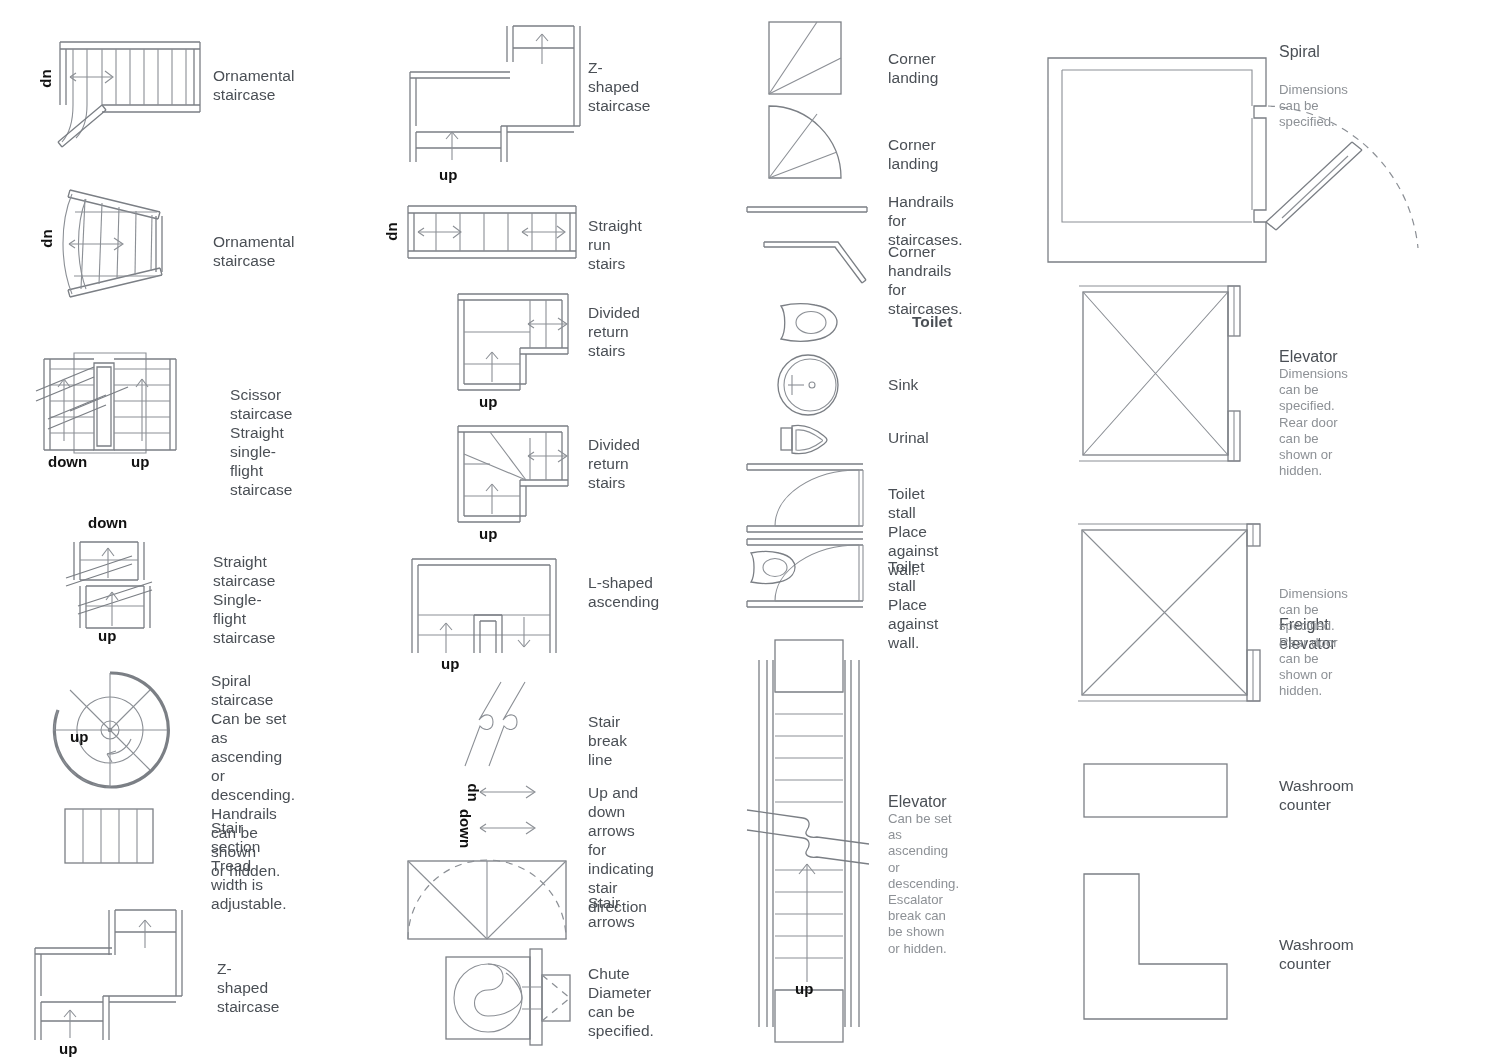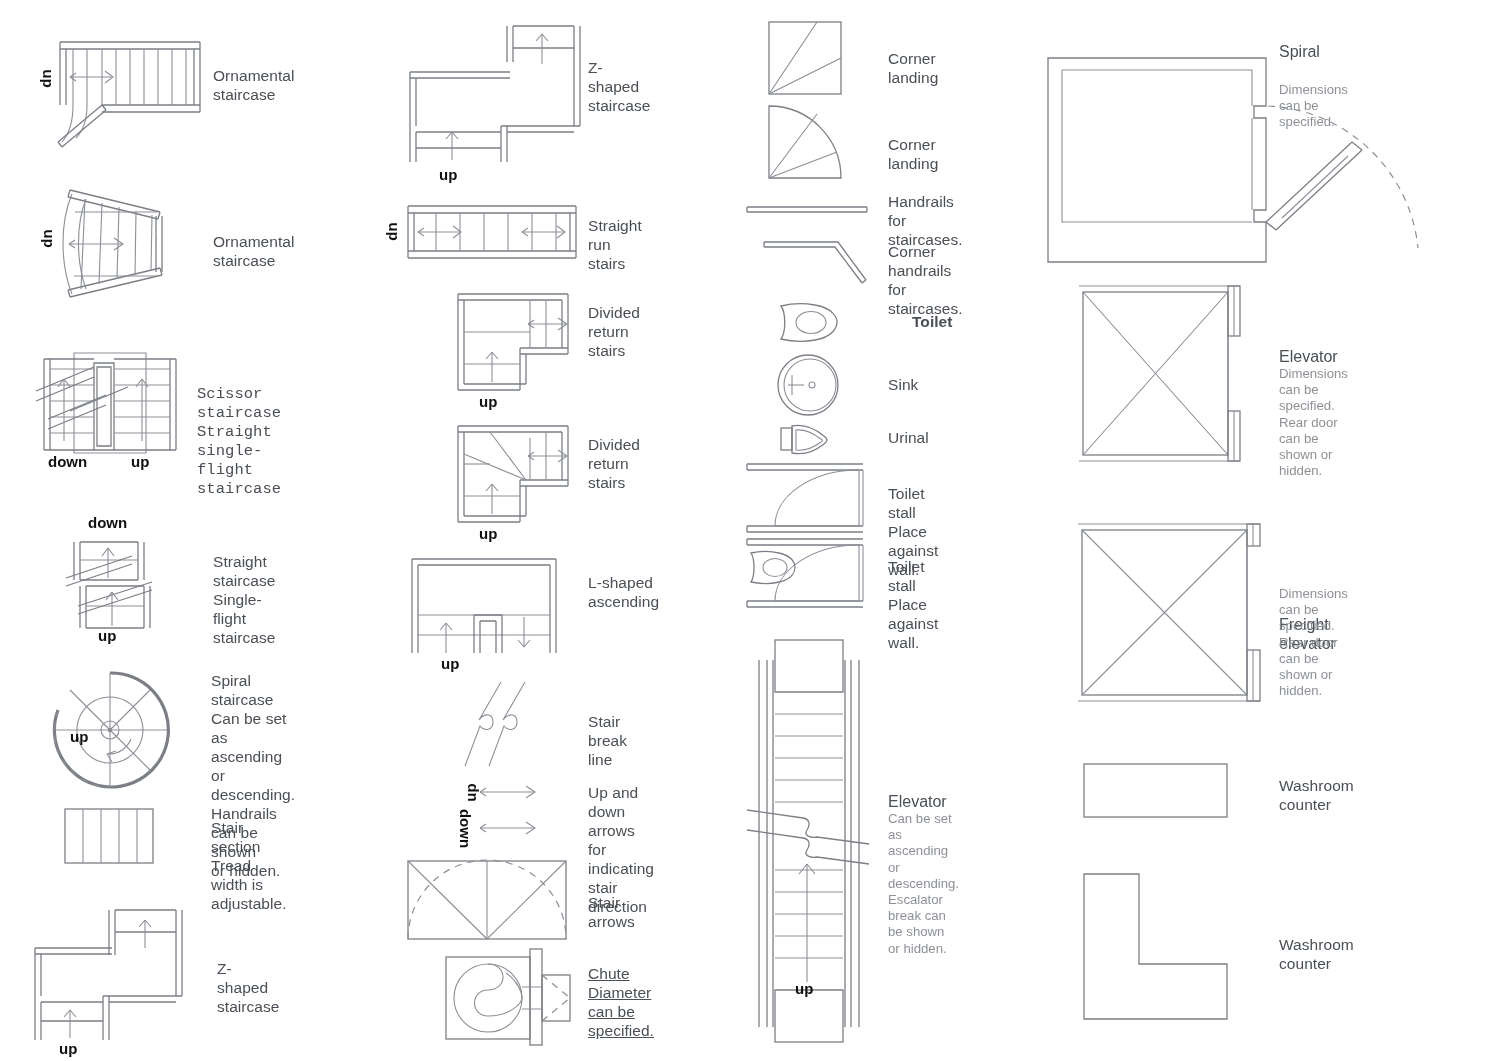--- a/index.html
+++ b/index.html
@@ -163,21 +163,21 @@
         <path class="ln" d="M36 66 L94 42"></path>
 
         <path class="ln-thin" d="M30 96 V34"></path>
         <path class="ln-thin" d="M30 34 l-6 8 M30 34 l6 8"></path>
         <path class="ln-thin" d="M108 96 V34"></path>
         <path class="ln-thin" d="M108 34 l-6 8 M108 34 l6 8"></path>
       </svg>
     </div>
     <div class="updown" style="left:48px;top:453px;">down</div>
     <div class="updown" style="left:131px;top:453px;">up</div>
-    <div class="label" style="left:197px;top:385px;font-family:Liberation Mono, monospace;">Scissor staircase
+    <div class="label" style="left:230px;top:385px;">Scissor staircase
 Straight single-flight staircase</div>
   </div>
 
   <div class="entry" style="left:0;top:0;">
     <div class="sym" style="left:60px;top:530px;">
       <svg width="130" height="110" viewBox="0 0 130 110">
 
         <path class="ln" d="M14 12 V50 M20 12 V50"></path>
         <path class="ln" d="M78 12 V50 M84 12 V50"></path>
         <path class="ln" d="M20 12 H78 M20 50 H78"></path>
@@ -448,21 +448,21 @@
 
         <circle class="ln-thin" cx="48" cy="55" r="34"></circle>
 
         <path class="ln-thin" d="M48 21 C68 21 68 47 48 47 C30 47 30 73 48 73 C70 73 82 60 82 55"></path>
         <path class="ln-thin" d="M82 55 C82 50 78 38 66 30"></path>
         <path class="ln-thin" d="M82 44 L102 44 M82 66 L102 66"></path>
 
         <path class="dash" d="M102 32 L130 55 M102 78 L130 55"></path>
       </svg>
     </div>
-    <div class="label" style="left:588px;top:964px;text-decoration:underline;">Chute
+    <div class="label" style="left:588px;top:964px;">Chute
 Diameter can be
 specified.</div>
   </div>
 
   <div class="entry" style="left:0;top:0;">
     <div class="sym" style="left:765px;top:18px;">
       <svg width="80" height="80" viewBox="0 0 80 80">
         <rect class="ln" x="4" y="4" width="72" height="72"></rect>
         <path class="ln-thin" d="M4 76 L52 4"></path>
         <path class="ln-thin" d="M4 76 L76 40"></path>

